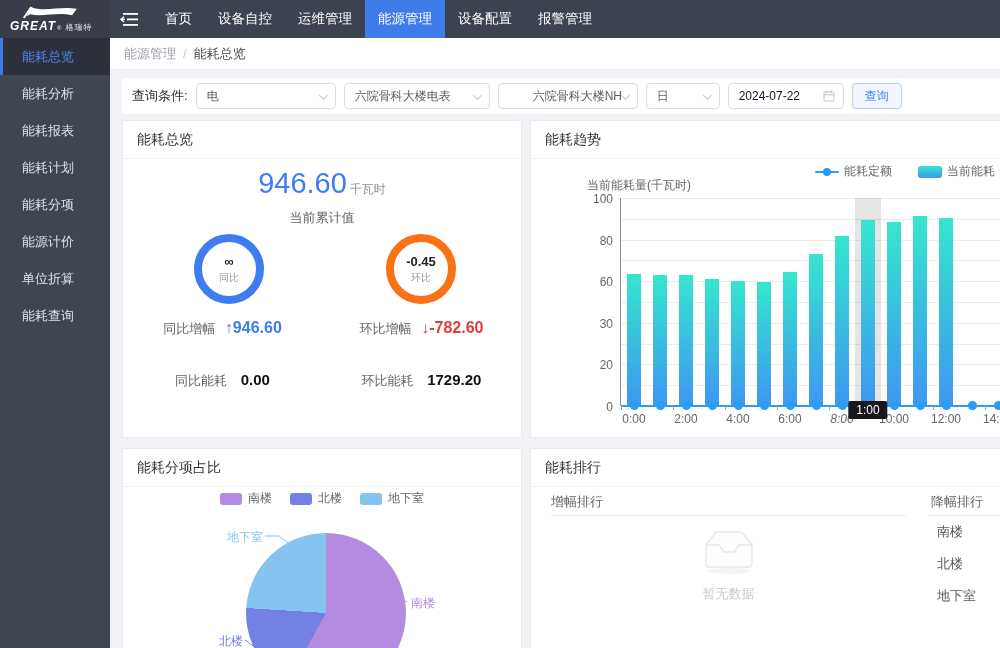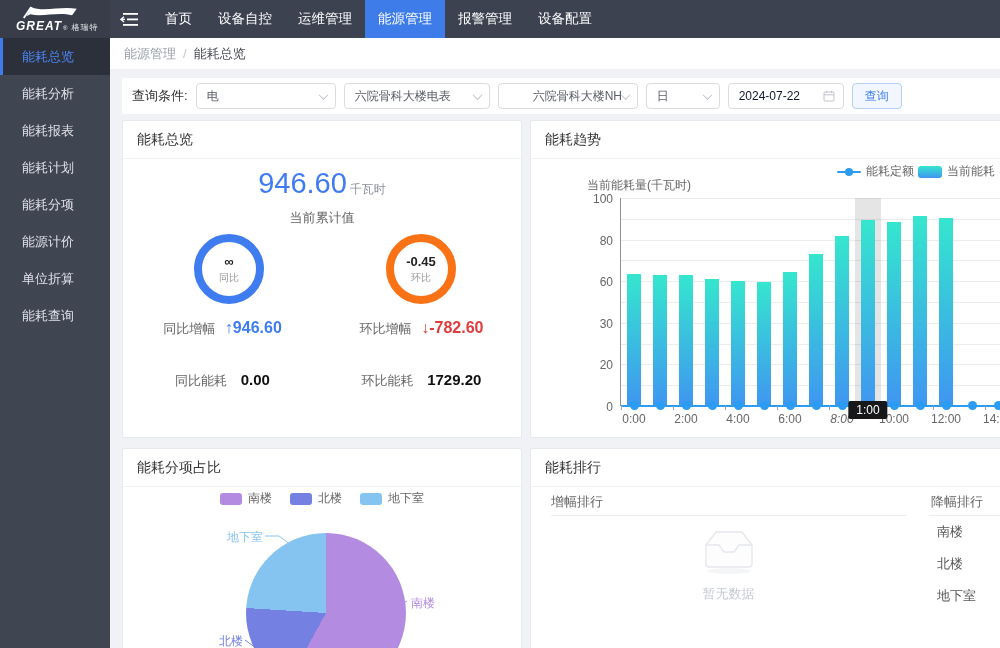--- a/index.html
+++ b/index.html
@@ -5,21 +5,21 @@
   * { margin:0; padding:0; box-sizing:border-box; }
   html,body { width:1000px; height:648px; }
   body { font-family:"Liberation Sans","DejaVu Sans",sans-serif; background:#fff; }
   .app { position:relative; width:1000px; height:648px; overflow:hidden; background:#f0f2f5; }
 
   
   .topnav { position:absolute; top:0; left:0; width:1000px; height:38px; background:#3d4250; display:flex; align-items:stretch; z-index:30; }
   .logo { width:110px; height:38px; background:#383d49; display:flex; flex-direction:column; justify-content:center; padding-left:10px; }
   .logo-flag { height:13px; }
   .logo-row { display:flex; align-items:baseline; margin-top:0px; }
-  .logo-brand { color:#fff; font-weight:bold; font-style:italic; font-size:12px; letter-spacing:1px;margin-left:6px; }
+  .logo-brand { color:#fff; font-weight:bold; font-style:italic; font-size:12px; letter-spacing:1px; }
   .logo-reg { color:#fff; font-size:6px; margin-left:1px; }
   .logo-cn { color:#e8eaee; font-size:8px; margin-left:4px; letter-spacing:1px; }
   .collapse-btn { width:38px; display:flex; align-items:center; justify-content:center; cursor:pointer; }
   .nav-items { display:flex; align-items:stretch; margin-left:4px; }
   .nav-item { display:flex; align-items:center; padding:0 13px; color:#ffffff; font-size:13.5px; cursor:pointer; }
   .nav-item.active { background:#3e7cea; }
 
   
   .sidebar { position:absolute; top:38px; left:0; width:110px; height:610px; background:#404552; z-index:20; }
   .side-item { height:37px; line-height:37px; padding-left:19px; font-size:13px; color:#dde0e8; cursor:pointer; border-left:3px solid transparent; }
@@ -62,21 +62,21 @@
   .ov-row { position:absolute; width:100%; display:flex; }
   .ov-row.grow { top:160px; }
   .ov-row.energy { top:212px; }
   .ov-cell { width:50%; text-align:center; font-size:13px; color:#666; }
   .g-val { font-size:16px; font-weight:bold; margin-left:6px; }
   .g-blue { color:#3e7cf0; }
   .g-red { color:#e23b3b; }
   .e-val { font-size:15px; font-weight:bold; color:#111; margin-left:10px; }
 
   
-  .legend { position:absolute; top:4px; right:14px; display:flex; align-items:flex-end; gap:4px; }
+  .legend { position:absolute; top:4px; right:14px; display:flex; align-items:flex-end; gap:26px; }
   .lg-item { display:flex; align-items:center; gap:5px; cursor:pointer; }
   .lg-text { font-size:12px; color:#666; }
   .lg-line { position:relative; width:24px; height:2px; background:#2b9cf2; border-radius:1px; }
   .lg-line i { position:absolute; left:8px; top:-3px; width:8px; height:8px; border-radius:50%; background:#2b9cf2; }
   .lg-bar { width:24px; height:12px; border-radius:3px; background:linear-gradient(180deg,#35e6ce,#3f96f1); }
   .yname { position:absolute; top:18px; left:56px; font-size:12px; color:#666; }
   .plot { position:absolute; top:39px; left:90px; width:390px; height:208px; }
   .gline { position:absolute; left:0; right:0; height:1px; background:#ececee; }
   .yaxis { position:absolute; left:-1px; top:0; width:1px; height:208px; background:#8b8f96; }
   .ylab { position:absolute; right:100%; transform:translate(-8px,-6px); font-size:12px; color:#666; }
@@ -127,22 +127,22 @@
         <rect x="7" y="6.5" width="11" height="1.8" fill="#fff"></rect>
         <rect x="3" y="12" width="15" height="1.8" fill="#fff"></rect>
         <path d="M5 7.4 L0.5 7.4 M4 4.8 L1 7.4 L4 10" stroke="#fff" stroke-width="1.4" fill="none"></path>
       </svg>
     </div>
     <div class="nav-items" id="nav-items">
         <div class="nav-item">首页</div>
         <div class="nav-item">设备自控</div>
         <div class="nav-item">运维管理</div>
         <div class="nav-item active">能源管理</div>
+        <div class="nav-item">设备配置</div>
         <div class="nav-item">报警管理</div>
-        <div class="nav-item">设备配置</div>
       </div>
   </div>
 
   <div class="sidebar" id="sidebar">
       <div class="side-item active">能耗总览</div>
       <div class="side-item">能耗分析</div>
       <div class="side-item">能耗报表</div>
       <div class="side-item">能耗计划</div>
       <div class="side-item">能耗分项</div>
       <div class="side-item">能源计价</div>

